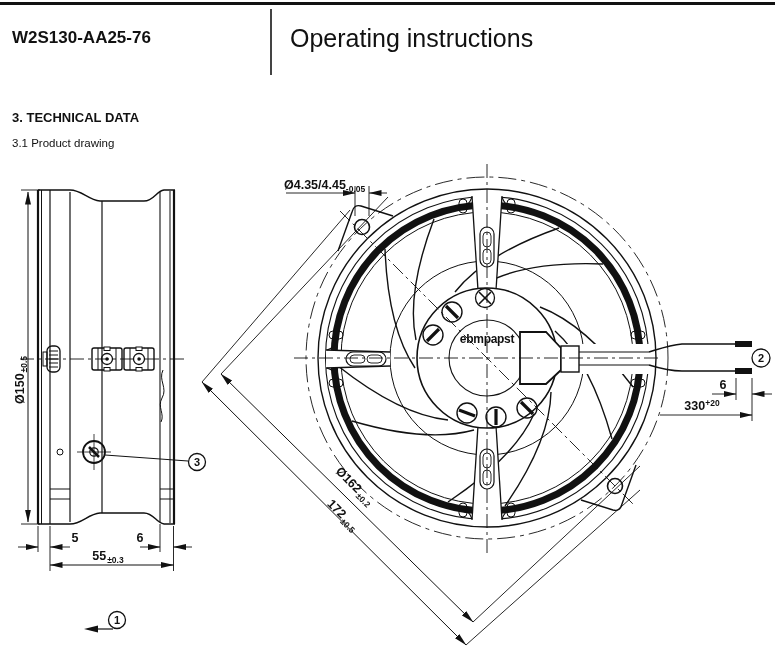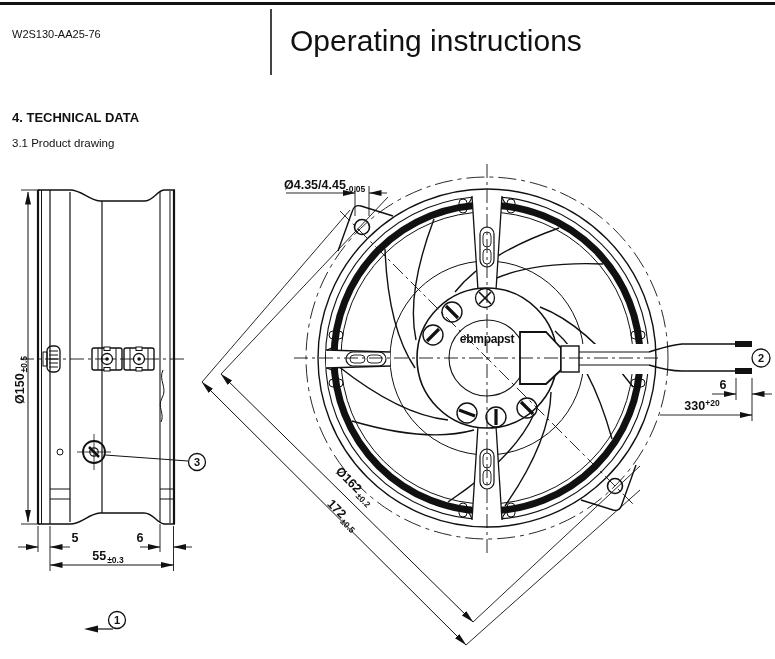--- a/index.html
+++ b/index.html
@@ -1,21 +1,21 @@
 <!DOCTYPE html>
 <html><head>
 <meta charset="utf-8">
 <style>
   html,body{margin:0;padding:0;background:#e8e8e8;}
   .page{position:relative;width:775px;height:659px;background:#fff;overflow:hidden;
         font-family:"Liberation Sans",sans-serif;color:#111;}
   .topbar{position:absolute;left:0;top:2px;width:775px;height:3px;background:#111;}
-  .product-code{position:absolute;left:12px;top:28px;font-size:11px;font-weight:normal;}
+  .product-code{position:absolute;left:12px;top:28px;font-size:17px;font-weight:bold;}
   .hdr-divider{position:absolute;left:270px;top:9px;width:1.5px;height:66px;background:#444;}
-  .doc-title{position:absolute;left:290px;top:24px;font-size:30px;font-weight:400;margin:0;}
+  .doc-title{position:absolute;left:290px;top:24px;font-size:25px;font-weight:400;margin:0;}
   .sec-h{position:absolute;left:12px;top:110px;font-size:13px;font-weight:bold;margin:0;}
   .sub-h{position:absolute;left:12px;top:137px;font-size:11.5px;font-weight:normal;margin:0;}
   svg.drawing{position:absolute;left:0;top:0;}
   
   .s{stroke:#111;fill:none;stroke-linecap:butt;}
   .w08{stroke-width:.8}.w09{stroke-width:.9}.w1{stroke-width:1}.w11{stroke-width:1.1}
   .w12{stroke-width:1.2}.w13{stroke-width:1.3}.w14{stroke-width:1.4}.w16{stroke-width:1.6}
   .w18{stroke-width:1.8}.w22{stroke-width:2.2}.w25{stroke-width:2.5}.w32{stroke-width:3.2}
   .w7{stroke-width:7}
   .wh{fill:#fff;}
@@ -28,21 +28,21 @@
   .logo{font:bold 12px "Liberation Sans",sans-serif;fill:#111;text-anchor:middle;letter-spacing:-.3px;}
 </style>
 </head>
 <body>
 
 <div class="page">
   <div class="topbar"></div>
   <div class="product-code">W2S130-AA25-76</div>
   <div class="hdr-divider"></div>
   <h1 class="doc-title">Operating instructions</h1>
-  <h2 class="sec-h">4. TECHNICAL DATA</h2>
+  <h2 class="sec-h">3. TECHNICAL DATA</h2>
   <h3 class="sub-h">3.1 Product drawing</h3>
 
   <svg class="drawing" width="775" height="659" viewBox="0 0 775 659">
     <defs>
       <marker id="arr" viewBox="0 0 13 6" refX="12.5" refY="3" markerWidth="13" markerHeight="6" markerUnits="userSpaceOnUse" orient="auto-start-reverse">
         <path d="M0,0 L13,3 L0,6 Z" fill="#111"></path>
       </marker>
     </defs>
 
     <g>

